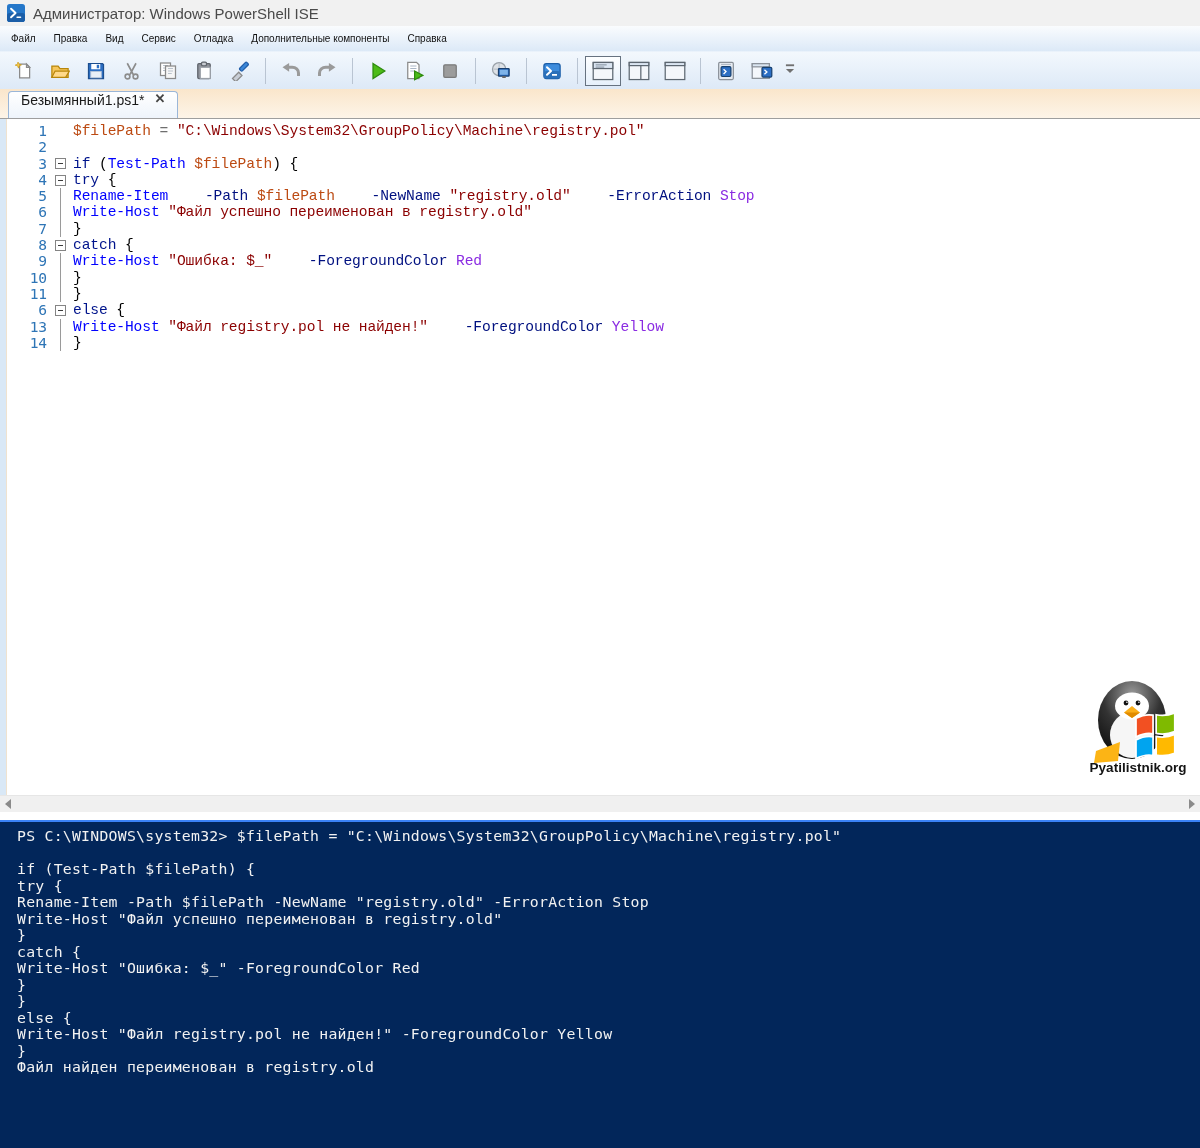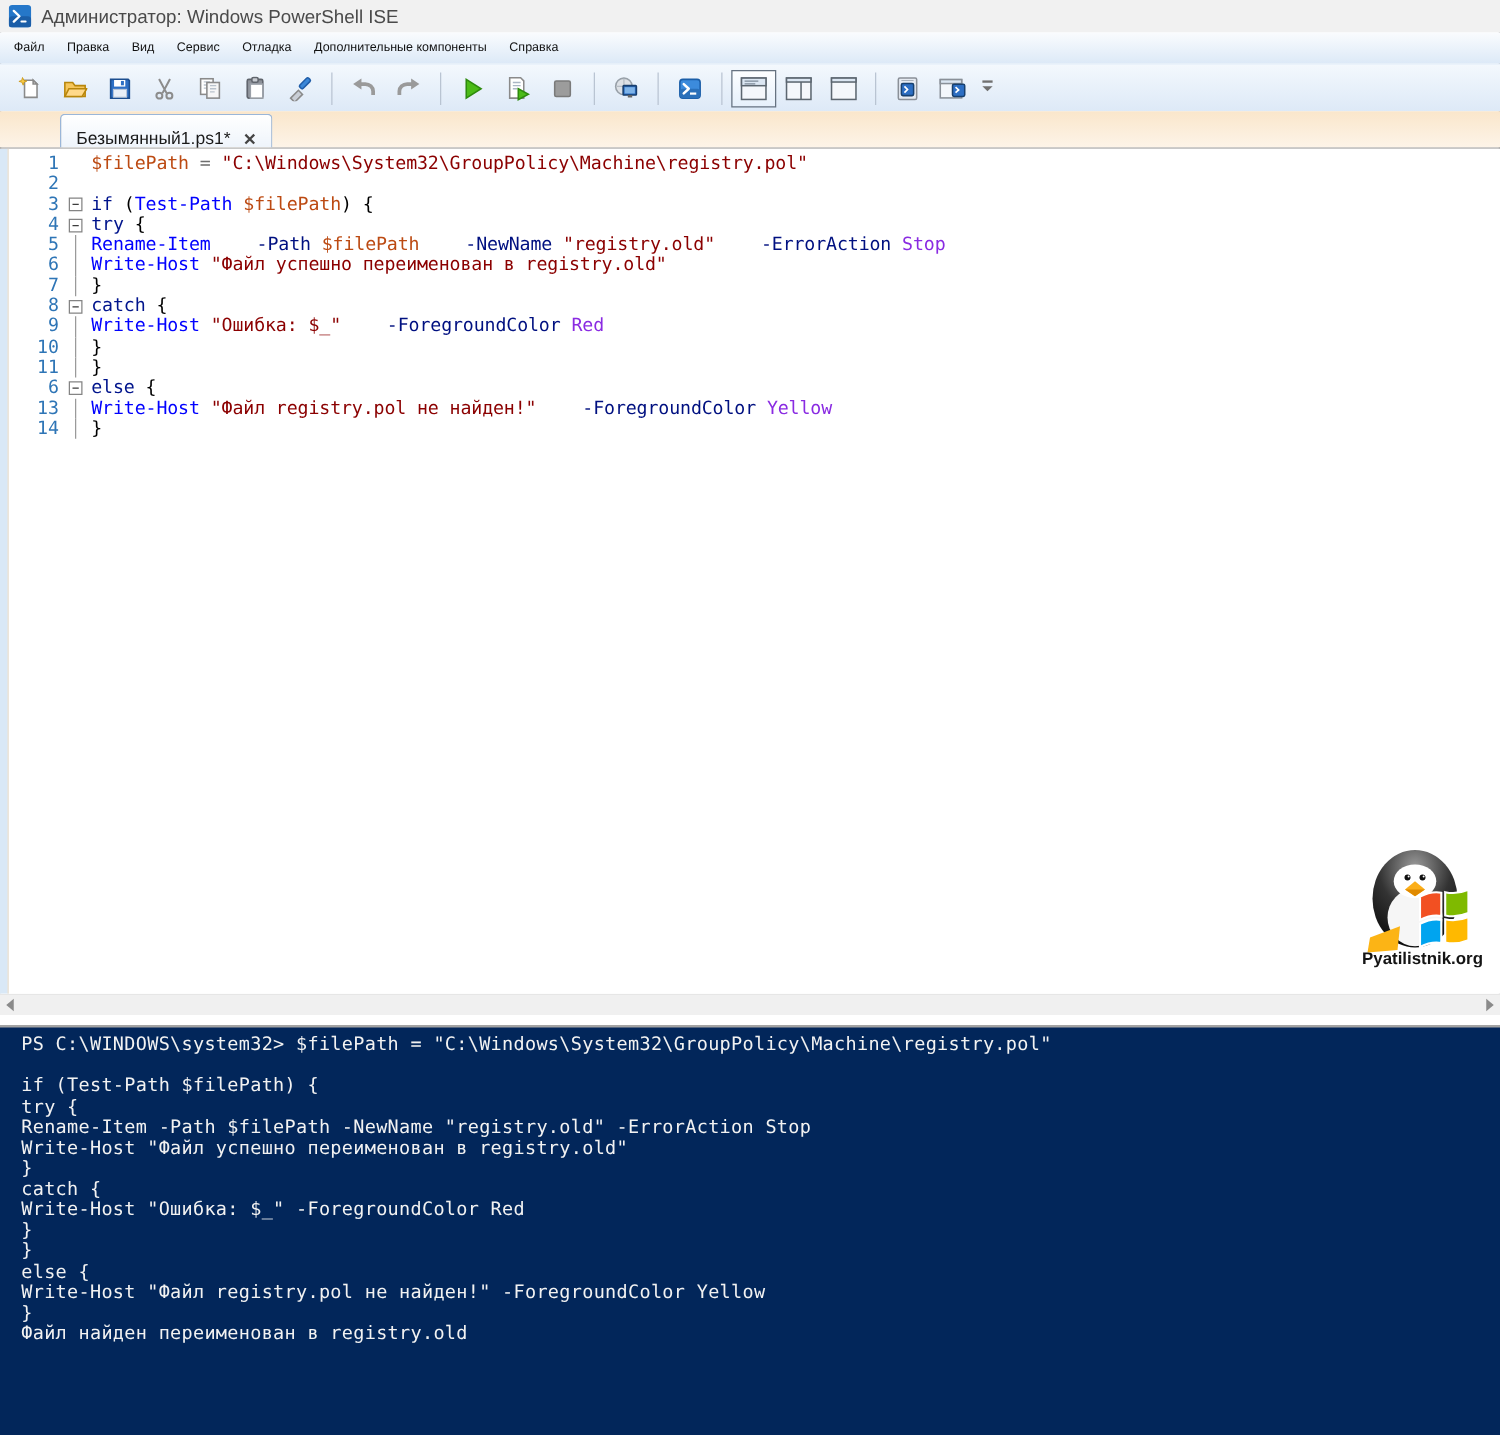--- a/index.html
+++ b/index.html
@@ -17,52 +17,52 @@
   .menu-item{font-size:10px;color:#111;padding:3px 9px;cursor:default;}
   
   .toolbar{height:37px;flex:0 0 37px;background:linear-gradient(#f3f8fd,#dde9f7);display:flex;align-items:center;padding:0 6px;border-top:1px solid #eaf2fb;}
   .tb{width:36px;height:30px;display:flex;align-items:center;justify-content:center;border:1px solid transparent;background:transparent;padding:0;cursor:default;}
   .tb.selected{border-color:#667280;background:linear-gradient(#fdfeff,#e6f0fb);}
   .tb svg{display:block;}
   .tb-sep{width:1px;height:26px;background:#b9c4d2;margin:0 7px;flex:0 0 1px;}
   .tb-overflow{width:20px;height:30px;display:flex;align-items:center;justify-content:center;border:none;background:transparent;padding:0;}
   
   .tabstrip{height:30px;flex:0 0 30px;background:linear-gradient(#fae6cb,#fdf4e8);display:flex;align-items:flex-end;padding-left:8px;border-bottom:1px solid #9e9e9e;box-sizing:border-box;}
-  .tab{height:26px;display:flex;align-items:flex-end;gap:10px;padding:0 12px;background:linear-gradient(#ffffff,#eef4fb);
-       border:1px solid #9ab6d8;border-bottom:none;border-radius:4px 4px 0 0;font-size:14px;color:#1a1a1a;margin-left:40px;}
+  .tab{height:26px;display:flex;align-items:flex-start;gap:10px;padding:0 12px;background:linear-gradient(#ffffff,#eef4fb);
+       border:1px solid #9ab6d8;border-bottom:none;border-radius:4px 4px 0 0;font-size:14px;color:#1a1a1a;}
   .tab-close{color:#444;font-size:13px;font-weight:bold;line-height:1;cursor:default;}
   
   .editor{height:676px;flex:0 0 676px;background:#fff;position:relative;overflow:hidden;}
   .left-strip{position:absolute;left:0;top:0;bottom:0;width:6px;background:#d9e8f6;border-right:1px solid #efe2cf;}
   .code-lines{padding-top:4px;}
   .cl{display:flex;height:16.3px;line-height:16.3px;font-family:"DejaVu Sans Mono","Liberation Mono",monospace;font-size:14.6px;letter-spacing:-0.1px;white-space:pre;}
   .cl .num{flex:0 0 47px;text-align:right;color:var(--c-linenum,#2e75b6);padding-right:0;}
   .cl .fold{flex:0 0 26px;position:relative;display:flex;align-items:center;justify-content:center;}
   .fold.line::before{content:"";position:absolute;left:13px;top:0;bottom:0;width:1px;background:#9a9a9a;}
   .fold-box{width:9px;height:9px;border:1px solid #848484;background:#fff;position:relative;box-sizing:content-box;}
   .fold-box::after{content:"";position:absolute;left:2px;right:2px;top:4px;height:1px;background:#3c3c3c;}
-  .code{white-space:pre;color:#000;}
+  .code{white-space:pre;color:#000;font-family:Liberation Mono, monospace;}
   .t-variable{color:var(--c-variable,#bc4a12);}
   .t-string{color:var(--c-string,#8b0000);}
   .t-keyword{color:var(--c-keyword,#00148c);}
   .t-cmdlet{color:var(--c-cmdlet,#0101ff);}
   .t-parameter{color:var(--c-parameter,#001080);margin-left:28px;}
   .t-argument{color:var(--c-argument,#8a2be2);}
   .t-operator{color:#6e6e6e;}
   .t-plain{color:#000;}
   
   .logo{position:absolute;right:8px;bottom:16px;width:108px;text-align:center;}
   
   .hscroll{height:16px;flex:0 0 16px;background:#f0f0f0;border-top:1px solid #e6e6e6;display:flex;align-items:center;justify-content:space-between;padding:0 5px;}
   .hs-arrow{width:0;height:0;border-style:solid;}
   .hs-left{border-width:5px 6px 5px 0;border-color:transparent #8a8a8a transparent transparent;}
   .hs-right{border-width:5px 0 5px 6px;border-color:transparent transparent transparent #8a8a8a;}
   
   .splitter{height:8px;flex:0 0 8px;background:#ffffff;}
-  .console{flex:1;background:var(--c-console,#02265a);border-top:2px solid #a3a3a3;padding:6px 0 0 17px;overflow:hidden;cursor:text;}
+  .console{flex:1;background:var(--c-console,#02265a);border-top:2px solid #3b82f6;padding:6px 0 0 17px;overflow:hidden;cursor:text;}
   .con-line{height:16.5px;line-height:16.5px;font-family:"DejaVu Sans Mono","Liberation Mono",monospace;font-size:14.8px;letter-spacing:0.25px;color:#f2f2f2;white-space:pre;}
 </style>
 </head>
 <body>
 
 <div class="window">
 
   <div class="titlebar">
     <span class="app-icon">
       <svg width="18" height="18" viewBox="0 0 16 16">

